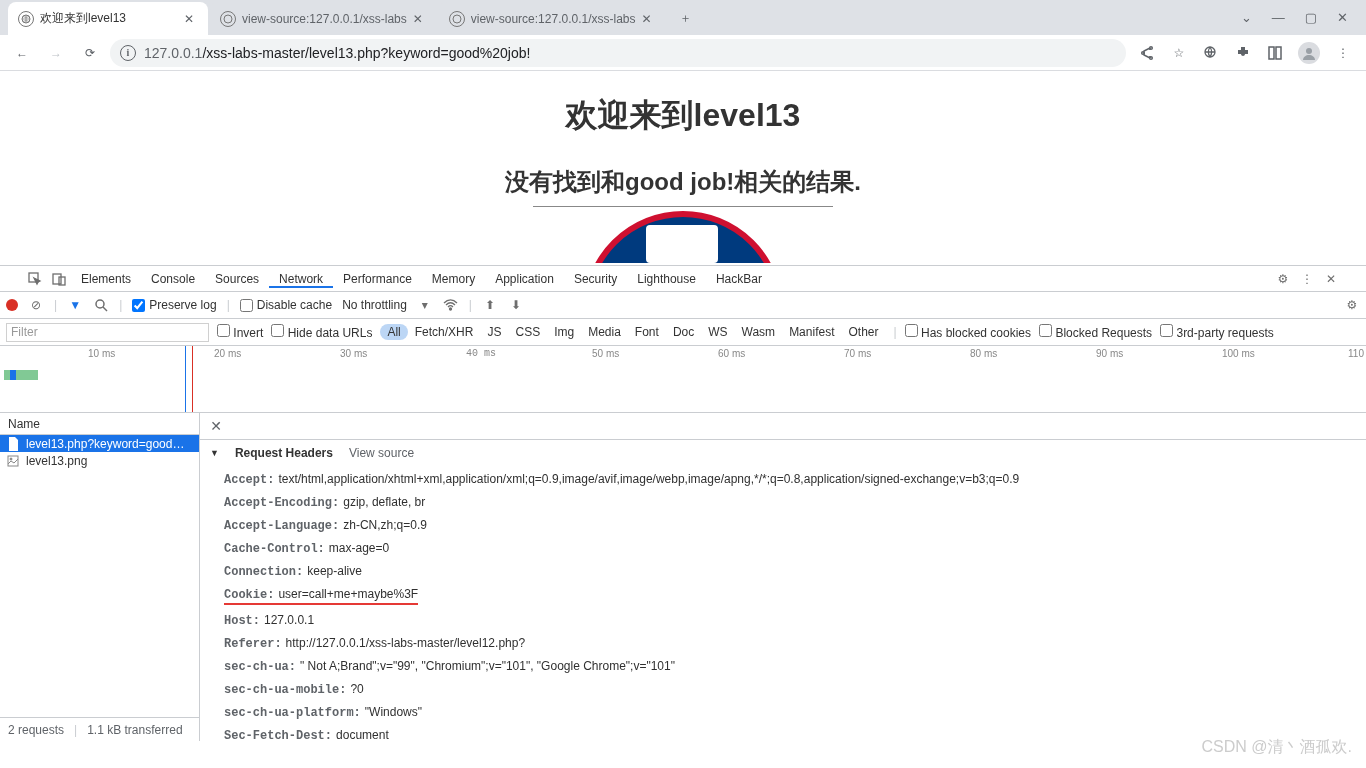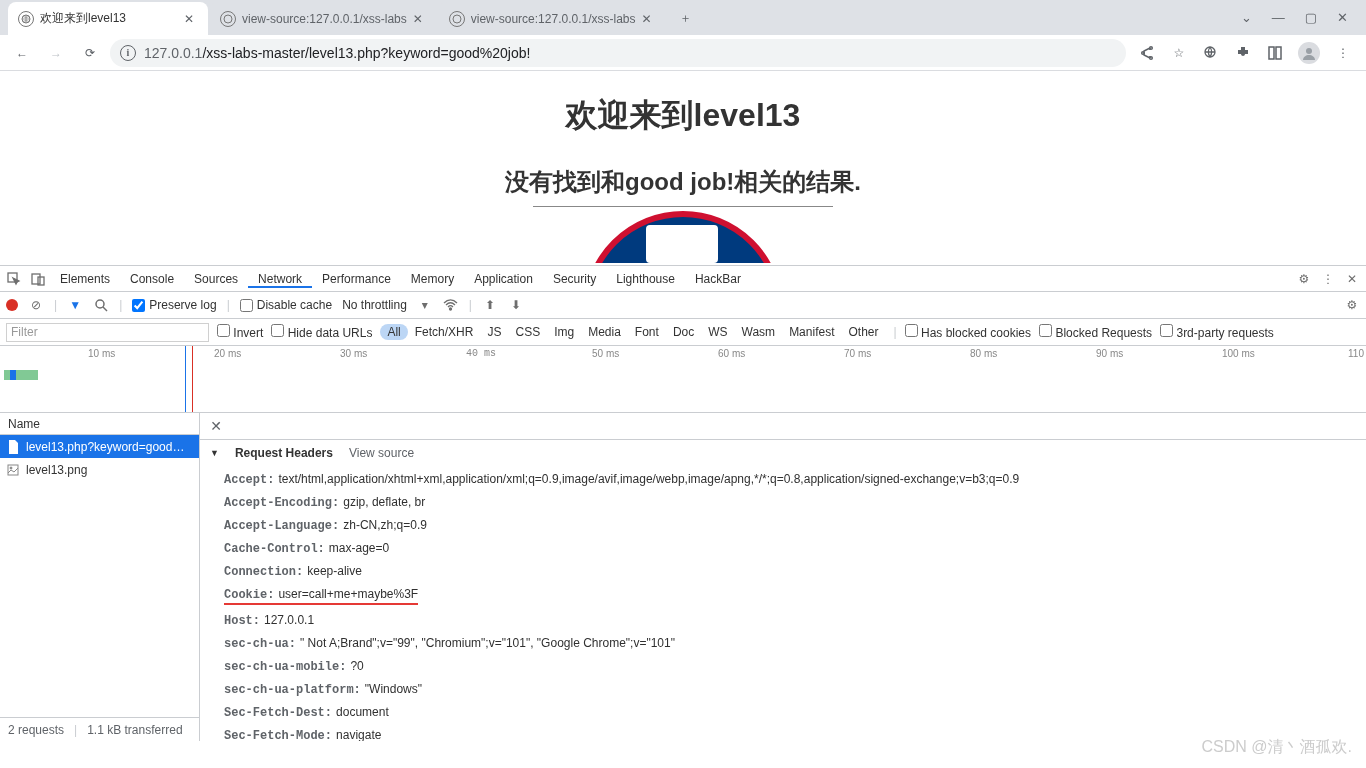--- a/index.html
+++ b/index.html
@@ -25,21 +25,21 @@
 .avatar { width: 22px; height: 22px; background: #dadce0; border-radius: 50%; display: flex; align-items: center; justify-content: center; }
 .page { height: 194px; overflow: hidden; text-align: center; }
 .page h1 { font-size: 32px; font-weight: bold; margin-top: 23px; }
 .page h2 { font-size: 24px; font-weight: bold; margin-top: 28px; }
 .page .hr { width: 300px; border-top: 1px solid #888; margin: 8px auto 0; }
 .logo-wrap { margin-top: 4px; display: flex; justify-content: center; }
 .logo { width: 210px; height: 52px; overflow: hidden; position: relative; }
 .logo .circle { width: 200px; height: 200px; border-radius: 50%; background: #003a7e; border: 6px solid #cf1030; position: absolute; top: 0; left: 5px; }
 .logo .box { position: absolute; top: 14px; left: 68px; width: 72px; height: 38px; background: #fff; border-radius: 4px; }
 .dt { border-top: 1px solid #cacdd1; display: flex; flex-direction: column; }
-.dt-tabs { height: 26px; display: flex; align-items: center; border-bottom: 1px solid #cacdd1; padding: 0 2px; font-size: 12px; color: #333; }
+.dt-tabs { height: 26px; display: flex; align-items: center; border-bottom: 1px solid #cacdd1; padding: 0 23px; font-size: 12px; color: #333; }
 .dt-tabs .ticon { width: 24px; display: flex; justify-content: center; color: #6e6e6e; }
 .dt-tabs .t { padding: 0 10px; height: 26px; line-height: 26px; }
 .dt-tabs .t.active { border-bottom: 2px solid #1a73e8; color: #333; }
 .dt-tabs .spacer { flex: 1; }
 .dt-sub { height: 27px; display: flex; align-items: center; border-bottom: 1px solid #cacdd1; padding: 0 6px; gap: 10px; font-size: 12px; color: #333; }
 .dt-sub .rec { width: 12px; height: 12px; border-radius: 50%; background: #d93025; }
 .dt-sub .ic { color: #6e6e6e; width: 16px; display: flex; justify-content: center; }
 .dt-sub label { display: flex; align-items: center; gap: 4px; }
 .dt-sub input[type=checkbox] { width: 13px; height: 13px; }
 .dt-filter { height: 27px; display: flex; align-items: center; border-bottom: 1px solid #cacdd1; padding: 0 6px; gap: 8px; font-size: 12px; color: #333; }
@@ -48,21 +48,21 @@
 .dt-filter .chip.active { background: #bcd6f5; }
 .timeline { height: 67px; border-bottom: 1px solid #cacdd1; position: relative; font-size: 10px; color: #888; }
 .timeline .ticks { position: absolute; top: 2px; left: 0; right: 0; display: flex; }
 .timeline .tick { position: absolute; }
 .timeline .bar { position: absolute; top: 24px; left: 4px; width: 34px; height: 10px; background: #81c995; }
 .timeline .bar2 { position: absolute; top: 24px; left: 10px; width: 6px; height: 10px; background: #1a73e8; }
 .timeline .vline { position: absolute; top: 0; bottom: 0; width: 1px; background: #1a73e8; }
 .dt-body { display: flex; height: 328px; }
 .req-list { width: 200px; border-right: 1px solid #cacdd1; display: flex; flex-direction: column; }
 .req-list .hdr { height: 22px; border-bottom: 1px solid #cacdd1; padding: 0 8px; display: flex; align-items: center; font-size: 12px; }
-.req-list .row { height: 23px; display: flex; align-items: center; padding: 0 6px; gap: 6px; font-size: 12px; }
+.req-list .row { height: 17px; display: flex; align-items: center; padding: 0 6px; gap: 6px; font-size: 12px; }
 .req-list .row.sel { background: #1a73e8; color: #fff; }
 .req-list .row .ficon { width: 14px; height: 14px; flex-shrink: 0; display: flex; align-items: center; justify-content: center; }
 .req-list .row .txt { overflow: hidden; white-space: nowrap; text-overflow: ellipsis; }
 .req-list .filler { flex: 1; }
 .req-list .status { height: 24px; border-top: 1px solid #cacdd1; display: flex; align-items: center; padding: 0 8px; gap: 10px; color: #5f6368; font-size: 12px; }
 .req-list .status .sep { color: #cacdd1; }
 .detail { flex: 1; display: flex; flex-direction: column; overflow: hidden; }
 .detail-tabs { height: 27px; border-bottom: 1px solid #cacdd1; display: flex; align-items: center; padding: 0 6px; font-size: 12px; color: #5f6368; }
 .detail-tabs .x { width: 20px; text-align: center; color: #5f6368; font-size: 14px; }
 .detail-tabs .dt2 { padding: 0 10px; height: 27px; line-height: 27px; }
@@ -305,20 +305,21 @@
         <span class="vs">View source</span>
       </div>
       <div class="headers" id="headers-container">
           <div class="hrow"><span class="k">Accept:</span><span class="v">text/html,application/xhtml+xml,application/xml;q=0.9,image/avif,image/webp,image/apng,*/*;q=0.8,application/signed-exchange;v=b3;q=0.9</span></div>
           <div class="hrow"><span class="k">Accept-Encoding:</span><span class="v">gzip, deflate, br</span></div>
           <div class="hrow"><span class="k">Accept-Language:</span><span class="v">zh-CN,zh;q=0.9</span></div>
           <div class="hrow"><span class="k">Cache-Control:</span><span class="v">max-age=0</span></div>
           <div class="hrow"><span class="k">Connection:</span><span class="v">keep-alive</span></div>
           <div class="hrow"><span class="underline-red"><span class="k">Cookie:</span><span class="v">user=call+me+maybe%3F</span></span></div>
           <div class="hrow"><span class="k">Host:</span><span class="v">127.0.0.1</span></div>
+          <div class="hrow"><span class="k">Referer:</span><span class="v">http://127.0.0.1/xss-labs-master/level12.php?</span></div>
           <div class="hrow"><span class="k">sec-ch-ua:</span><span class="v">" Not A;Brand";v="99", "Chromium";v="101", "Google Chrome";v="101"</span></div>
           <div class="hrow"><span class="k">sec-ch-ua-mobile:</span><span class="v">?0</span></div>
           <div class="hrow"><span class="k">sec-ch-ua-platform:</span><span class="v">"Windows"</span></div>
           <div class="hrow"><span class="k">Sec-Fetch-Dest:</span><span class="v">document</span></div>
           <div class="hrow"><span class="k">Sec-Fetch-Mode:</span><span class="v">navigate</span></div>
         </div>
     </div>
   </div>
 </div>
 

